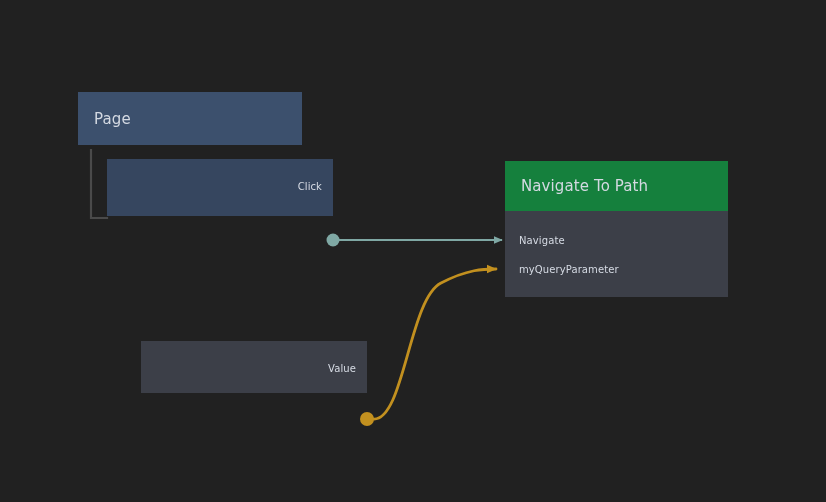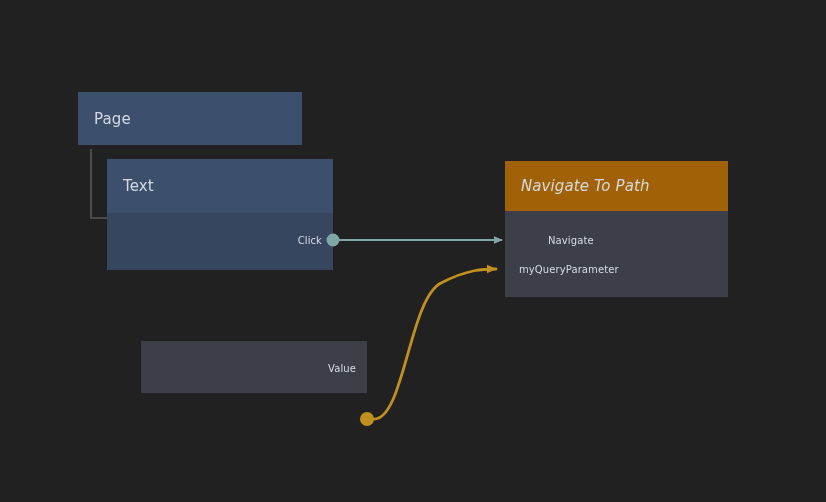--- a/index.html
+++ b/index.html
@@ -40,21 +40,21 @@
     box-sizing: border-box;
     width: 100%;
     position: relative;
   }
 
   
   .node.blue .node-header { background: #3c506d; }
   .node.blue .node-body   { background: #36465f; }
 
   
-  .node.grey .node-header { background: #a16207; font-style: italic; }
+  .node.grey .node-header { background: #15803d; }
   .node.grey .node-body   { background: #3c3f48; }
 
   
   .port-row {
     position: absolute;
     display: flex;
     align-items: center;
     white-space: nowrap;
   }
   .port-label {
@@ -114,23 +114,20 @@
     <path d="M 373 419 C 404 422, 409 299, 441 283 C 468 269, 484 269, 496 269" fill="none" stroke="#c2901f" stroke-width="2.8" stroke-linecap="round" marker-end="url(#arrow-data)"></path>
   </svg>
 
   <div class="node blue" style="left:78px; top:92px; width:224px; height:53px;">
     <div class="node-header" style="height:53px;">
       <span class="node-title">Page</span>
     </div>
   </div>
 
   <div class="node blue" style="left:107px; top:159px; width:226px; height:111px;">
-    <div class="node-header" style="height:54px;">
-      <span class="node-title">Text</span>
-    </div>
     <div class="node-body" style="height:57px;">
       <div class="port-row out" style="top:27px;">
         <span class="port-label">Click</span>
       </div>
     </div>
   </div>
   <div class="port-dot" style="left:333px; top:240px; background:#7fa8a4;"></div>
 
   <div class="node grey" style="left:141px; top:341px; width:226px; height:103px;">
     <div class="node-body" style="height:52px;">
@@ -139,21 +136,21 @@
       </div>
     </div>
   </div>
   <div class="port-dot" style="left:367px; top:419px; width:14px; height:14px; background:#c2901f;"></div>
 
   <div class="node grey" style="left:505px; top:161px; width:223px; height:136px;">
     <div class="node-header" style="height:50px;">
       <span class="node-title">Navigate To Path</span>
     </div>
     <div class="node-body" style="height:86px;">
-      <div class="port-row in" style="top:29px;margin-left:29px;">
+      <div class="port-row in" style="top:29px;">
         <span class="port-label">Navigate</span>
       </div>
       <div class="port-row in" style="top:58px;">
         <span class="port-label">myQueryParameter</span>
       </div>
     </div>
   </div>
 
 </div>
 

